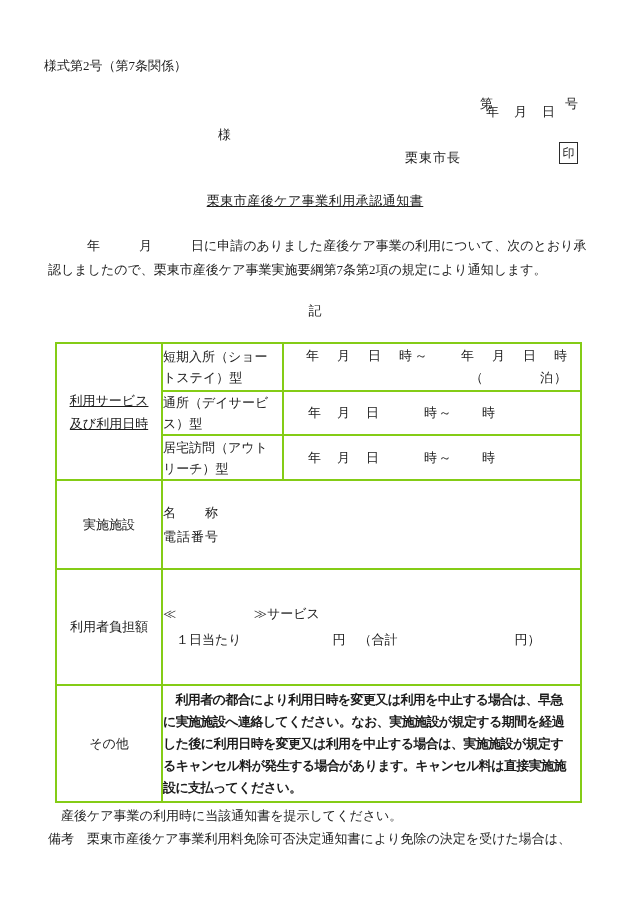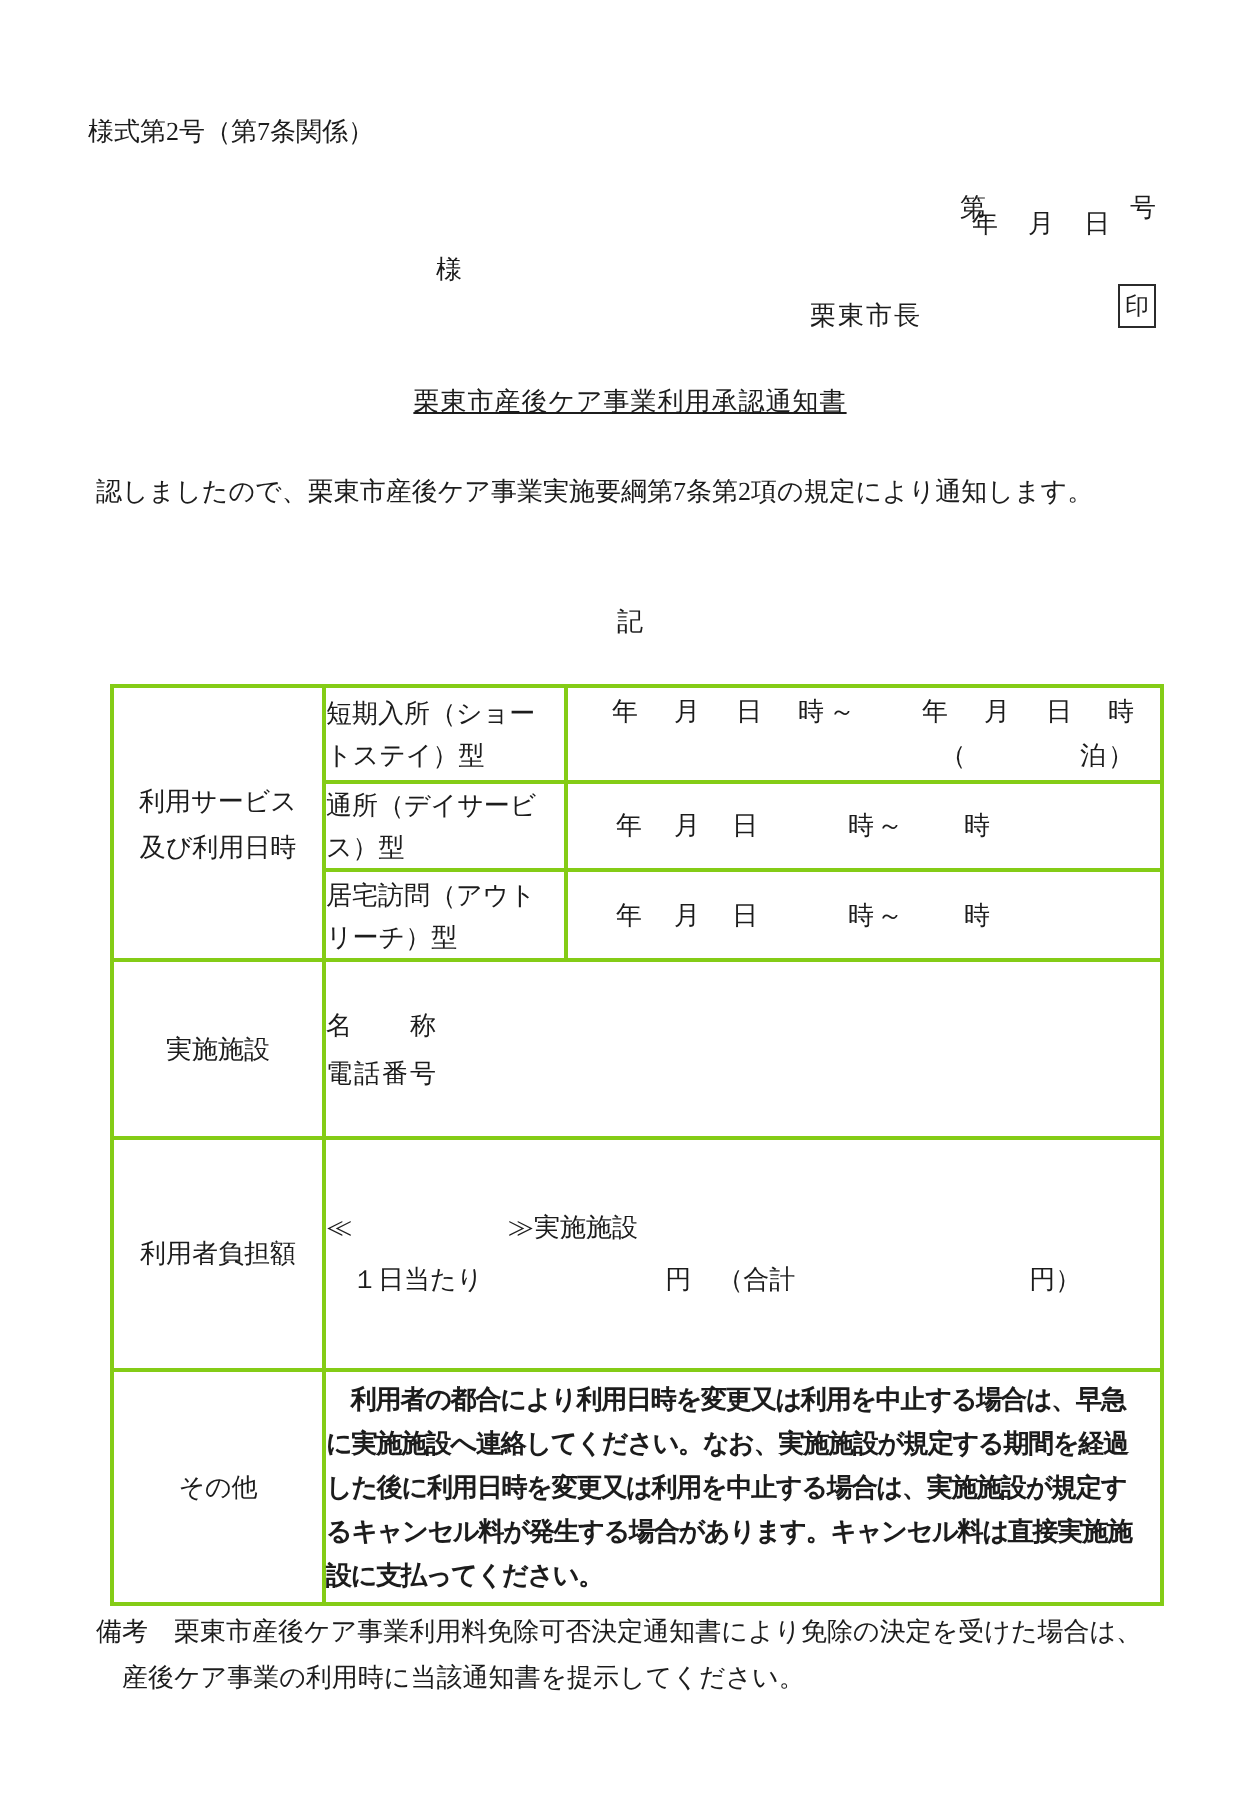--- a/index.html
+++ b/index.html
@@ -54,21 +54,21 @@
   .col2 { width: 121px; }
   .col3 { width: 298px; }
   .r1 { height: 48px; }
   .r2 { height: 43px; }
   .r3 { height: 45px; }
   .r4 { height: 89px; }
   .r5 { height: 116px; }
   .r6 { height: 117px; }
 
   .c-center { text-align: center; }
-  .hdr-lines div { line-height: 23px; }
+  .hdr-lines div { line-height: 23px; text-decoration: underline; }
   .label-cell { padding: 2px 2px 2px 7px; }
   .label-cell div { line-height: 21px; white-space: nowrap; }
   .value-cell div { line-height: 22px; white-space: nowrap; }
   .v-stay1 { padding-left: 22px; letter-spacing: 2.5px; }
   .v-stay2 { text-align: right; padding-right: 12px; letter-spacing: 1px; }
   .v-mid   { padding-left: 24px; letter-spacing: 1.5px; }
 
   .facility-cell { padding-left: 18px; }
   .facility-cell div { line-height: 24px; letter-spacing: 1px; white-space: nowrap; }
 
@@ -95,20 +95,21 @@
 
 <div class="abs addressee">様</div>
 
 <div class="abs mayor nowrap">栗東市長</div>
 
 <div class="abs seal">印</div>
 
 <div class="abs doc-title nowrap">栗東市産後ケア事業利用承認通知書</div>
 
 <div class="abs para">
+  <div class="nowrap">　　　年　　　月　　　日に申請のありました産後ケア事業の利用について、次のとおり承</div>
   <div class="nowrap">認しましたので、栗東市産後ケア事業実施要綱第7条第2項の規定により通知します。</div>
 </div>
 
 <div class="abs ki">記</div>
 
 <table class="abs main-table">
   <colgroup>
     <col class="col1">
       <col class="col2">
       <col class="col3">
@@ -151,33 +152,33 @@
     <tr class="r4">
       <td class="c-center">実施施設</td>
       <td colspan="2" class="facility-cell">
         <div>名　　称</div>
         <div>電話番号</div>
       </td>
     </tr>
     <tr class="r5">
       <td class="c-center">利用者負担額</td>
       <td colspan="2" class="burden-cell">
-        <div>≪　　　　　　≫実施施設</div>
+        <div>≪　　　　　　≫サービス</div>
         <div>　１日当たり　　　　　　　円　（合計　　　　　　　　　円）</div>
       </td>
     </tr>
     <tr class="r6">
       <td class="c-center">その他</td>
       <td colspan="2" class="other-cell">
         <div>　利用者の都合により利用日時を変更又は利用を中止する場合は、早急</div>
         <div>に実施施設へ連絡してください。なお、実施施設が規定する期間を経過</div>
         <div>した後に利用日時を変更又は利用を中止する場合は、実施施設が規定す</div>
         <div>るキャンセル料が発生する場合があります。キャンセル料は直接実施施</div>
         <div>設に支払ってください。</div>
       </td>
     </tr>
   </tbody>
 </table>
 
 <div class="abs remarks">
+  <div>　産後ケア事業の利用時に当該通知書を提示してください。</div>
   <div>備考　栗東市産後ケア事業利用料免除可否決定通知書により免除の決定を受けた場合は、</div>
-  <div>　産後ケア事業の利用時に当該通知書を提示してください。</div>
 </div>
 
 </body></html>

